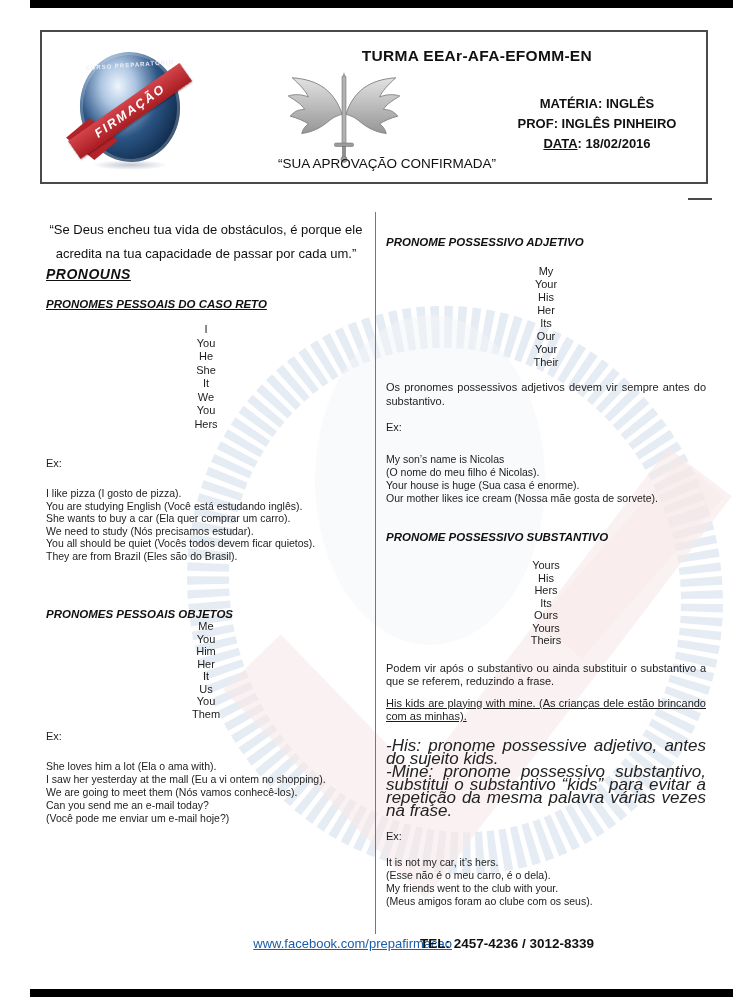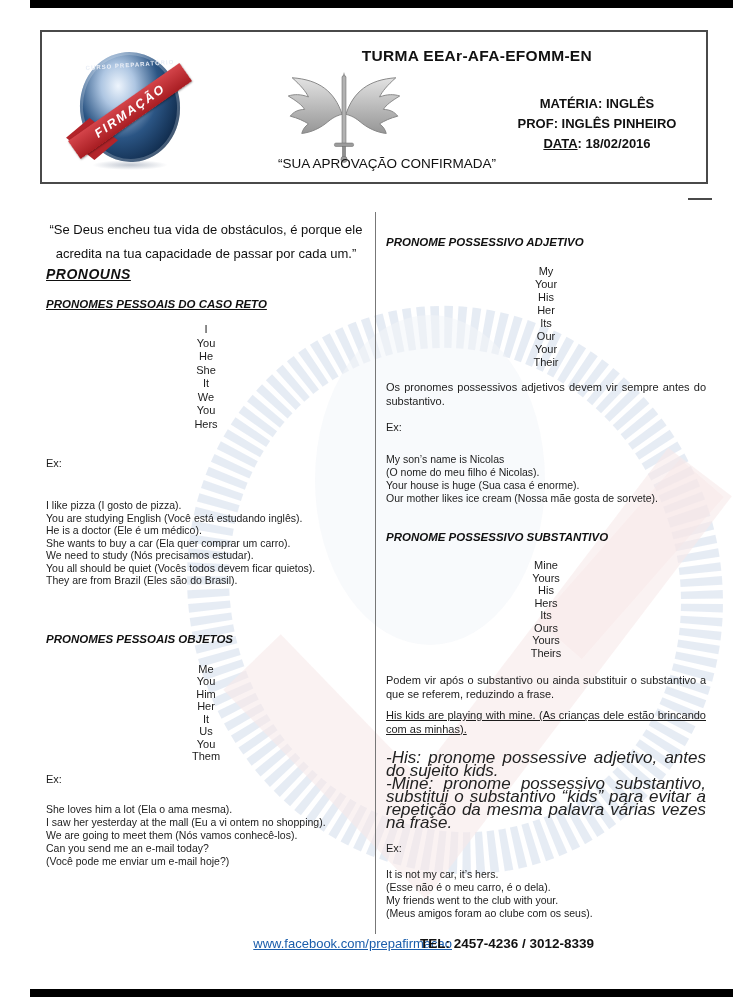--- a/index.html
+++ b/index.html
@@ -41,26 +41,26 @@
   .col.left { left:46px; top:218px; }
   .col.right { left:386px; top:236px; }
 
   .quote { font-size:13px; font-weight:normal; line-height:24px; text-align:center; color:#111; }
   .h1 { font-size:14px; font-weight:bold; font-style:italic; letter-spacing:.5px; text-decoration:underline; color:#111; }
   .sec { font-size:11.5px; font-weight:bold; font-style:italic; color:#111; }
   .col.left .sec.s1 { margin-top:16px;text-decoration:underline; }
   .col.left .sec.s2 { margin-top:46px; }
   .plist { text-align:center; font-size:11px; color:#1c1c1c; }
   .col.left .plist.l1 { margin-top:13px; line-height:13.5px; }
-  .col.left .plist.l2 { margin-top:18px; line-height:12.5px; }
+  .col.left .plist.l2 { line-height:12.5px; }
   .exl { font-size:11px; color:#1c1c1c; }
   .col.left .exl.e1 { margin-top:26px; }
   .col.left .exl.e2 { margin-top:10px; }
   .exs { font-size:10.5px; line-height:12.5px; color:#1c1c1c; }
-  .col.left .exs.x1 { margin-top:30px; }
+  .col.left .exs.x1 { margin-top:18px; }
   .col.left .exs.x2 { margin-top:18px; line-height:13px; }
 
   .col.right .plist.l1 { margin-top:17px; line-height:13px; }
   .col.right .plist.l2 { margin-top:16px; line-height:12.5px; }
   .para { font-size:11px; line-height:13.5px; text-align:justify; color:#1c1c1c; }
   .col.right .para.p1 { margin-top:12px; }
   .col.right .para.p2 { margin-top:15px; }
   .col.right .exl.e1 { margin-top:13px; }
   .col.right .exl.e2 { margin-top:13px; }
   .col.right .exs.x1 { margin-top:20px; line-height:13px; }
@@ -138,41 +138,40 @@
       <div>She</div>
       <div>It</div>
       <div>We</div>
       <div>You</div>
       <div>Hers</div>
     </div>
   <div class="exl e1">Ex:</div>
   <div class="exs x1">
       <div>I like pizza (I gosto de pizza).</div>
       <div>You are studying English (Você está estudando inglês).</div>
-      <div>He is a doctor (Ele é um médico).</div>
       <div>She wants to buy a car (Ela quer comprar um carro).</div>
       <div>We need to study (Nós precisamos estudar).</div>
       <div>You all should be quiet (Vocês todos devem ficar quietos).</div>
       <div>They are from Brazil (Eles são do Brasil).</div>
     </div>
 
   <div class="sec s2">PRONOMES PESSOAIS OBJETOS</div>
   <div class="plist l2">
       <div>Me</div>
       <div>You</div>
       <div>Him</div>
       <div>Her</div>
       <div>It</div>
       <div>Us</div>
       <div>You</div>
       <div>Them</div>
     </div>
   <div class="exl e2">Ex:</div>
   <div class="exs x2">
-      <div>She loves him a lot (Ela o ama mesma).</div>
+      <div>She loves him a lot (Ela o ama with).</div>
       <div>I saw her yesterday at the mall (Eu a vi ontem no shopping).</div>
       <div>We are going to meet them (Nós vamos conhecê-los).</div>
       <div>Can you send me an e-mail today?</div>
       <div>(Você pode me enviar um e-mail hoje?)</div>
     </div>
 </div>
 
 <div class="col right">
   <div class="sec">PRONOME POSSESSIVO ADJETIVO</div>
   <div class="plist l1">
@@ -189,21 +188,20 @@
   <div class="exl e1">Ex:</div>
   <div class="exs x1">
       <div>My son’s name is Nicolas</div>
       <div>(O nome do meu filho é Nicolas).</div>
       <div>Your house is huge (Sua casa é enorme).</div>
       <div>Our mother likes ice cream (Nossa mãe gosta de sorvete).</div>
     </div>
 
   <div class="sec" style="margin-top:26px">PRONOME POSSESSIVO SUBSTANTIVO</div>
   <div class="plist l2">
-      <div>Mine</div>
       <div>Yours</div>
       <div>His</div>
       <div>Hers</div>
       <div>Its</div>
       <div>Ours</div>
       <div>Yours</div>
       <div>Theirs</div>
     </div>
   <div class="para p2">Podem vir após o substantivo ou ainda substituir o substantivo a que se referem, reduzindo a frase.</div>
   <div class="underlined-ex">His kids are playing with mine. (As crianças dele estão brincando com as minhas).</div>

